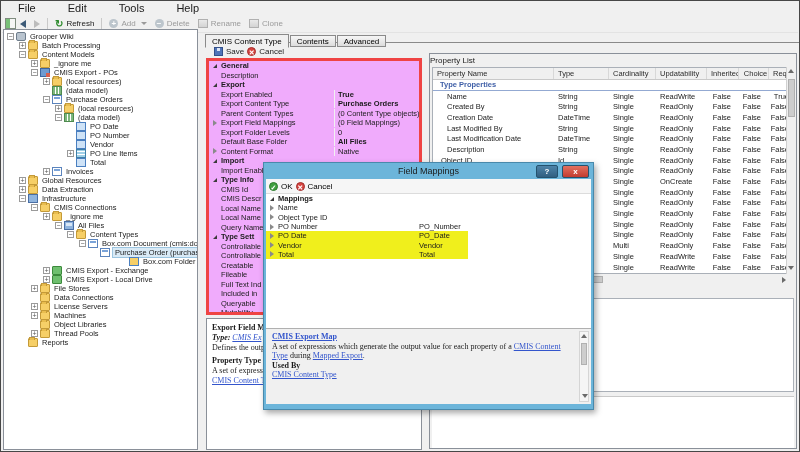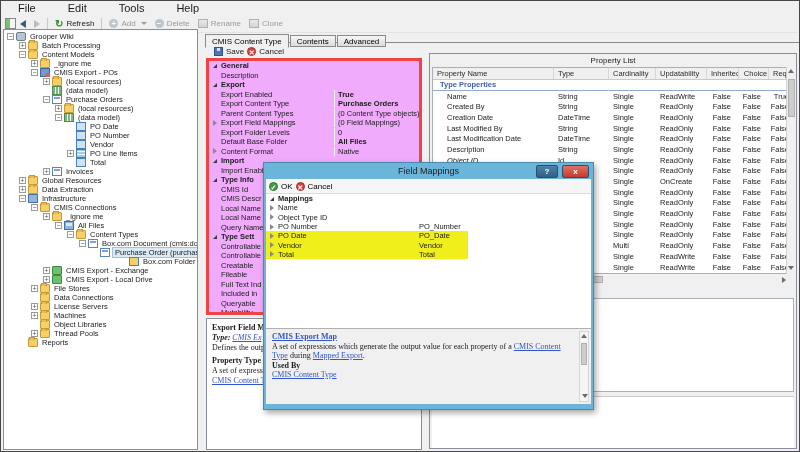--- a/index.html
+++ b/index.html
@@ -74,21 +74,21 @@
   
   #middesc { position:absolute; left:205px; top:317px; width:216px; height:132px; background:#fff; border:1px solid #8a9099;
              font-family:"Liberation Serif", serif; font-size:8px; color:#1b1b1b; padding:4px 5px; overflow:hidden; }
   #middesc div { line-height:10px; white-space:nowrap; overflow:hidden; }
   .lnk { color:#3355cc; text-decoration:underline; cursor:pointer; }
   .it { font-style:italic; }
   .gap { margin-top:3px; }
 
   
   #rightpanel { position:absolute; left:428px; top:52px; width:368px; height:396px; background:#f0f0f0; border:1px solid #8a9099; }
-  #pl-caption { height:13px; text-align:center; font-size:8px; line-height:13px; color:#1b1b1b; }
+  #pl-caption { height:13px; text-align:left; font-size:8px; line-height:13px; color:#1b1b1b; }
   #pl-table { position:absolute; left:2px; top:13px; width:356px; height:207px; background:#fff; border:1px solid #aab0b8; overflow:hidden; }
   .hdr { display:flex; height:12px; background:#f0f0f0; border-bottom:1px solid #c9c9c9; }
   .hcell { font-size:7.5px; color:#2b2b2b; line-height:12px; padding-left:4px; border-right:1px solid #d8d8d8; overflow:hidden; white-space:nowrap; flex:none; }
   .prow { display:flex; height:10.7px; align-items:center; }
   .pcell { font-size:7.5px; color:#1b1b1b; padding-left:4px; overflow:hidden; white-space:nowrap; flex:none; }
   .pcell.r { text-align:right; padding-right:8px; padding-left:0; }
   .pgroup { font-size:7.5px; font-weight:bold; color:#3f5fa7; padding-left:7px; height:10.7px; line-height:10.7px;
             border-bottom:1px solid #93a9d2; }
   #pl-vscroll { position:absolute; right:1px; top:13px; width:9px; height:207px; background:#f0f0f0; border-left:1px solid #d0d0d0; }
   #pl-hscroll { position:absolute; left:2px; top:221px; width:356px; height:9px; background:#f0f0f0; }
@@ -572,21 +572,21 @@
         <div class="prow">
           <span class="pcell" style="width: 121px; padding-left: 14px;">Description</span>
           <span class="pcell" style="width: 55px;">String</span>
           <span class="pcell" style="width: 47px;">Single</span>
           <span class="pcell" style="width: 51px;">ReadOnly</span>
           <span class="pcell r" style="width: 32px;">False</span>
           <span class="pcell r" style="width: 30px;">False</span>
           <span class="pcell r" style="width: 28px;">False</span>
         </div>
         <div class="prow">
-          <span class="pcell" style="width: 121px; padding-left: 14px; font-style: italic;">Object ID</span>
+          <span class="pcell" style="width: 121px; padding-left: 8px;">Object ID</span>
           <span class="pcell" style="width: 55px;">Id</span>
           <span class="pcell" style="width: 47px;">Single</span>
           <span class="pcell" style="width: 51px;">ReadOnly</span>
           <span class="pcell r" style="width: 32px;">False</span>
           <span class="pcell r" style="width: 30px;">False</span>
           <span class="pcell r" style="width: 28px;">False</span>
         </div>
         <div class="prow">
           <span class="pcell" style="width: 121px; padding-left: 14px;"></span>
           <span class="pcell" style="width: 55px;"></span>

